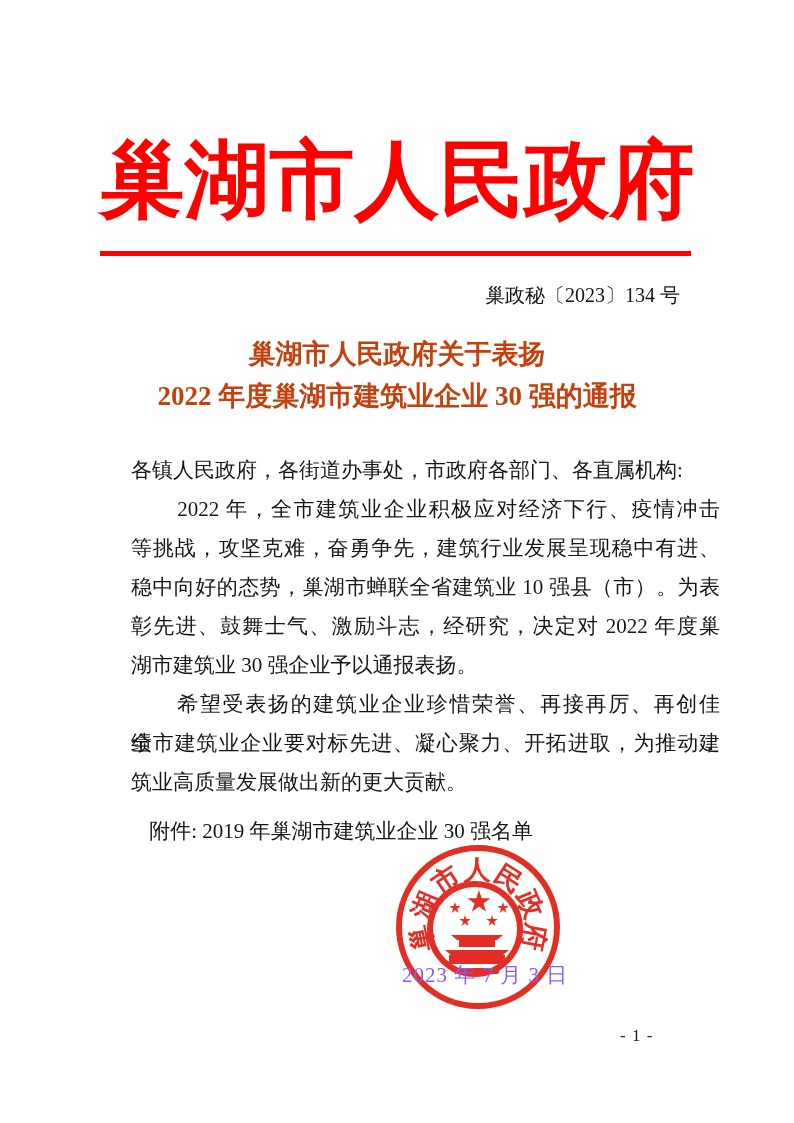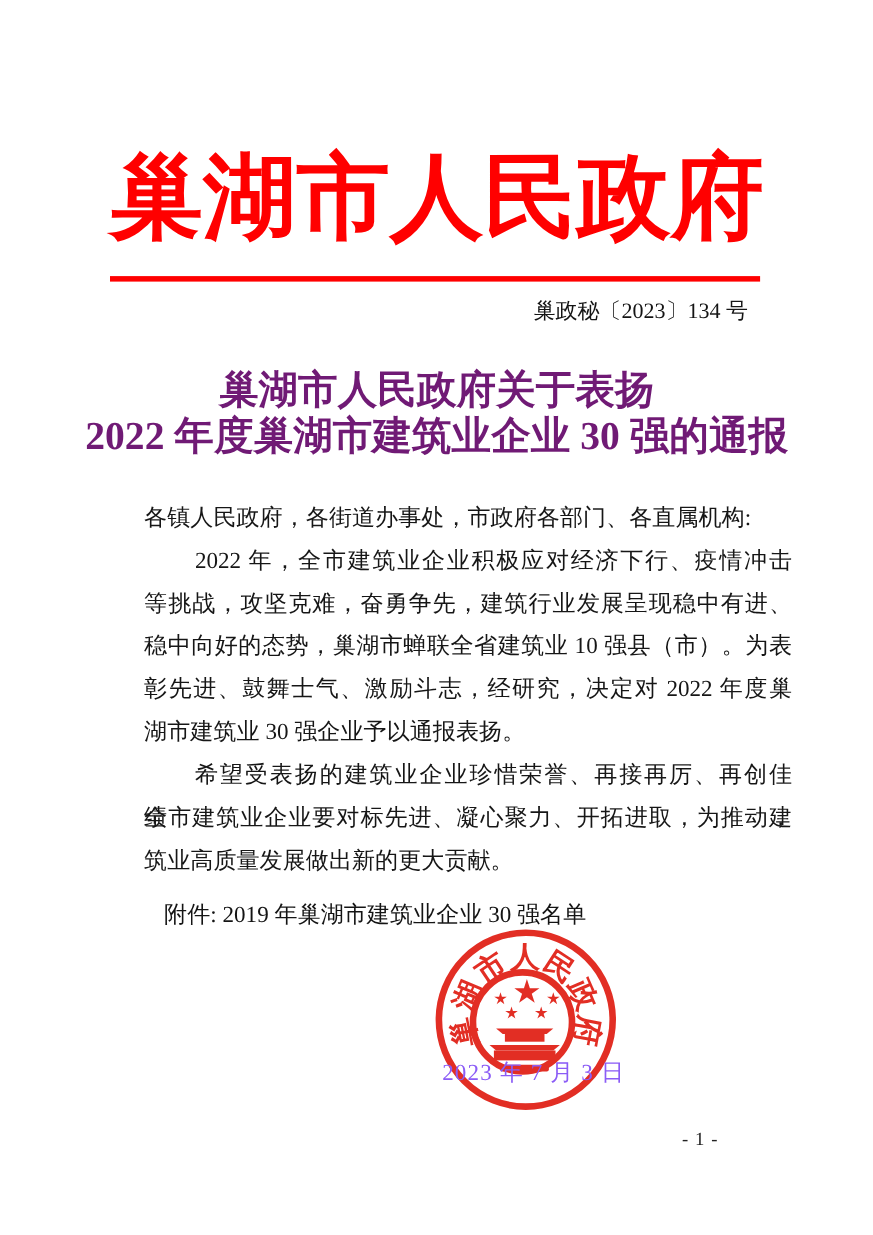--- a/index.html
+++ b/index.html
@@ -20,30 +20,30 @@
     font-weight:bold;
     color:#ff0000;
     white-space:nowrap;
   }
   .red-rule{
     position:absolute;left:100px;top:251px;
     width:591px;height:5px;
     background:#ff0000;
   }
   .doc-number{
-    position:absolute;right:114px;top:270px;
+    position:absolute;right:114px;top:282px;
     font-size:20px;line-height:26px;
     white-space:nowrap;
   }
   .doc-title{
     position:absolute;left:0;right:0;top:333px;
     text-align:center;
     font-weight:bold;
-    font-size:36px;line-height:42px;
-    color:#701a75;
+    font-size:27px;line-height:42px;
+    color:#c2410c;
   }
   .body-block{
     position:absolute;left:103px;top:451px;width:589px;
     font-size:21px;line-height:39px;
     color:#161616;
     margin-left:28px;
   }
   .body-line{height:39px;white-space:nowrap;}
   .body-line.fill{white-space:normal;text-align:justify;text-align-last:justify;text-justify:inter-character;}
   .body-line.indent{text-indent:2.2em;}

